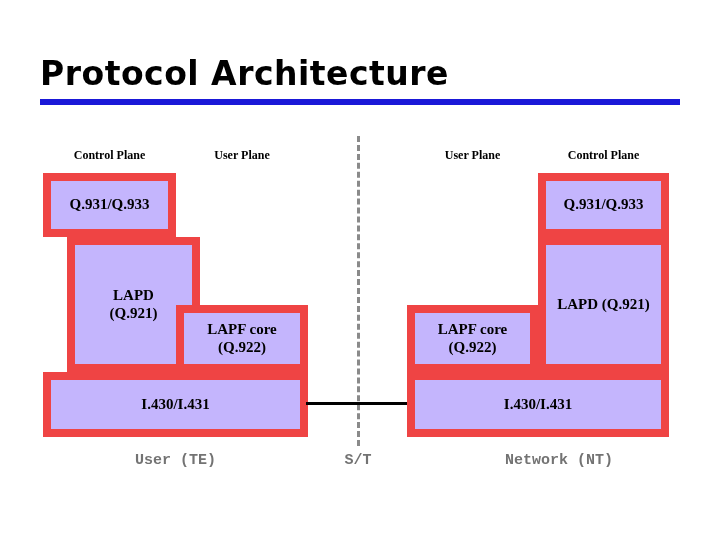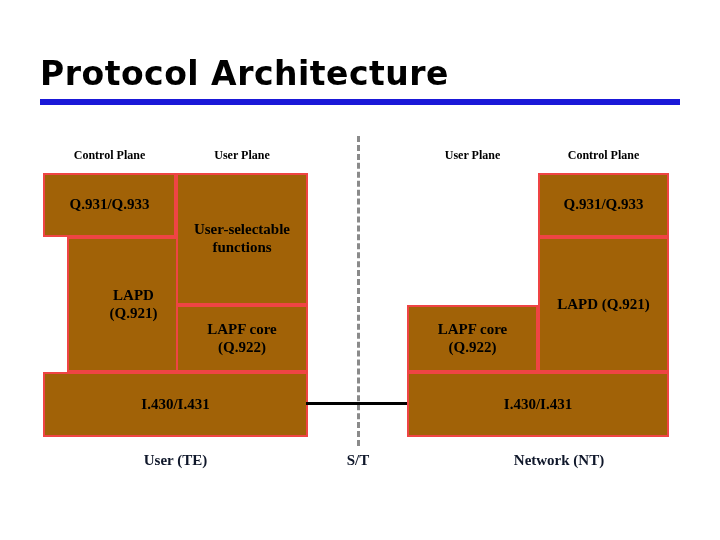--- a/index.html
+++ b/index.html
@@ -54,32 +54,32 @@
     font-family: "Liberation Serif", serif;
     font-weight: bold;
     font-size: 12px;
     color: #000000;
     text-align: center;
     white-space: nowrap;
   }
 
   .side-label {
     position: absolute;
-    font-family: Liberation Serif, serif;
+    font-family: Liberation Mono, monospace;
     font-weight: bold;
     font-size: 15px;
-    color: #0f172a;
+    color: #737373;
     text-align: center;
     white-space: nowrap;
   }
 
   .pbox {
     position: absolute;
-    background: #a16207;
-    border: 2px solid #ef4444;
+    background: #c4b5fd;
+    border: 8px solid #ef4444;
     box-sizing: border-box;
     display: flex;
     align-items: center;
     justify-content: center;
     text-align: center;
     font-family: "Liberation Serif", serif;
     font-weight: bold;
     font-size: 15px;
     color: #000000;
     line-height: 1.18;
@@ -122,22 +122,20 @@
 
     <div class="plane-label" style="left:407px; top:148px; width:131px;">User Plane</div>
 
     <div class="plane-label" style="left:538px; top:148px; width:131px;">Control Plane</div>
 
     <div class="pbox" style="left:43px; top:173px; width:133px; height:64px;">Q.931/Q.933</div>
 
     <div class="pbox" style="left:43px; top:237px; width:133px; height:135px;margin-left:24px;">LAPD
 (Q.921)</div>
 
-    <div class="pbox" style="left:176px; top:173px; width:132px; height:132px;">User-selectable
-functions</div>
 
     <div class="pbox" style="left:176px; top:305px; width:132px; height:67px;">LAPF core
 (Q.922)</div>
 
     <div class="pbox" style="left:43px; top:372px; width:265px; height:65px;">I.430/I.431</div>
 
     <div class="side-label" style="left:43px; top:452px; width:265px;">User (TE)</div>
 
     <div id="st-line"></div>
     <div id="connector"></div>

